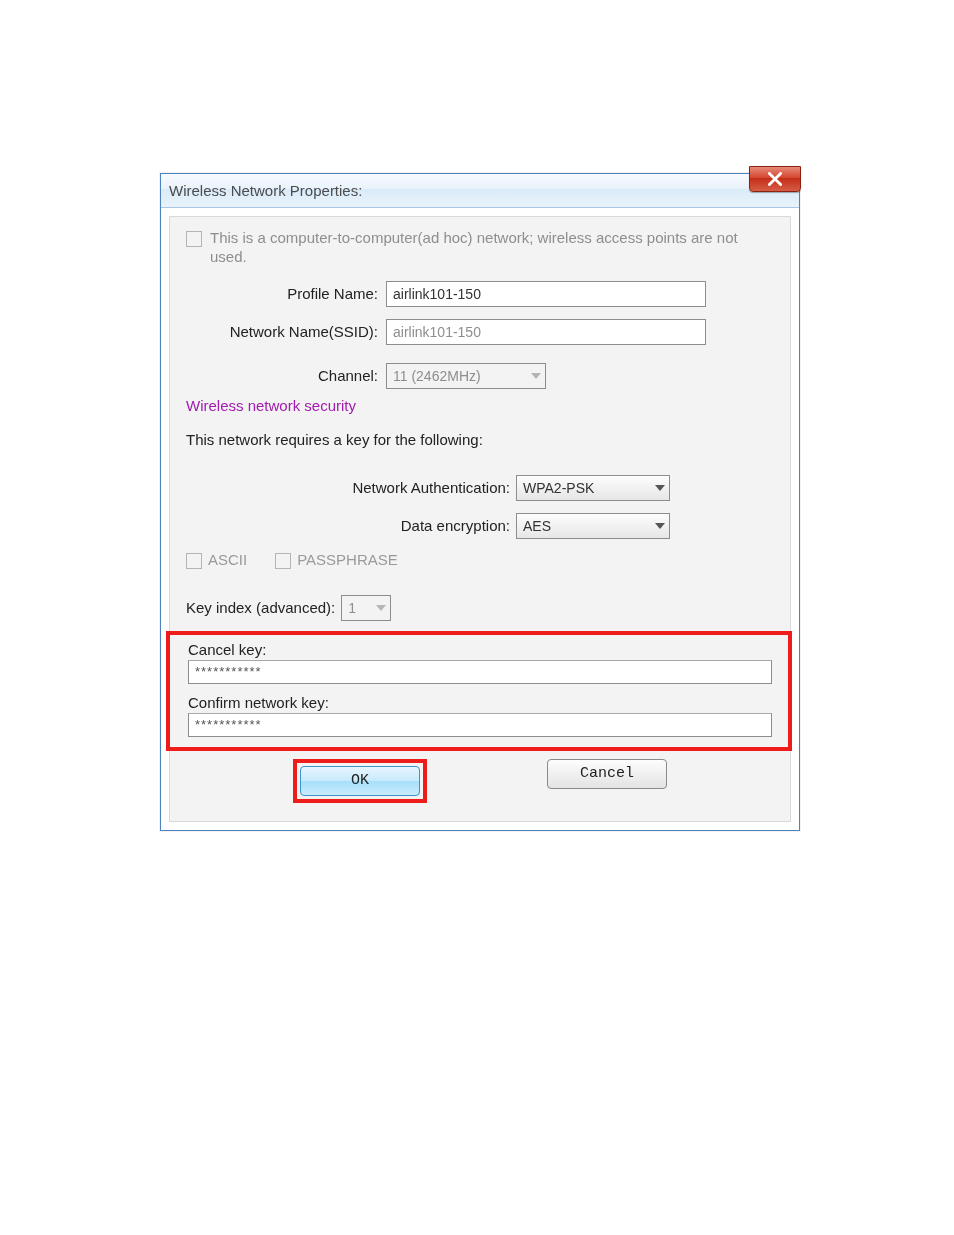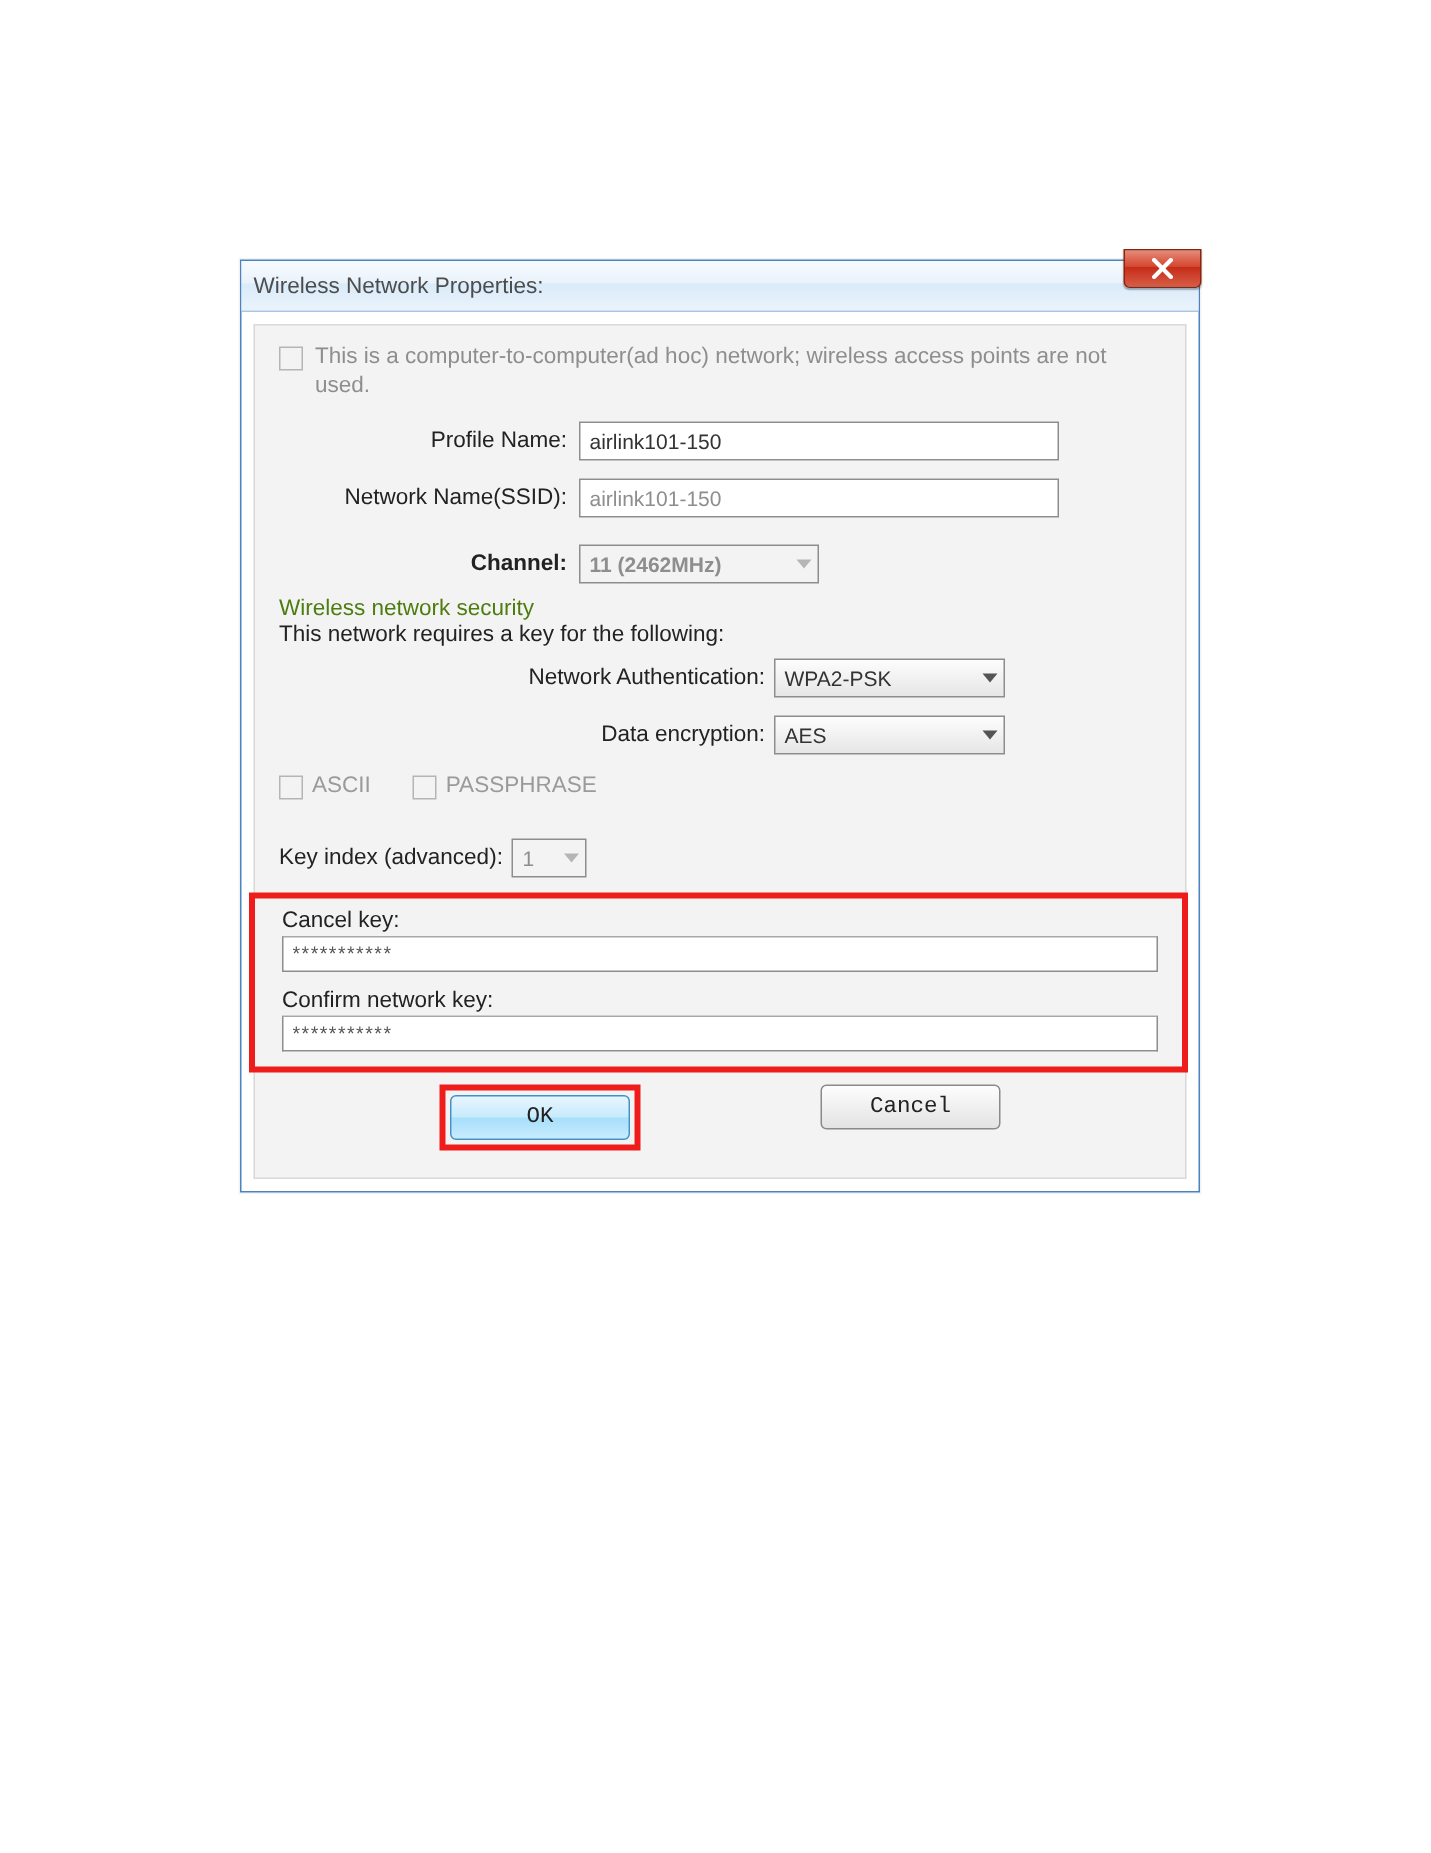--- a/index.html
+++ b/index.html
@@ -122,26 +122,26 @@
     width: 0; height: 0;
     border-left: 5px solid transparent;
     border-right: 5px solid transparent;
     border-top: 6px solid #555;
   }
   .combo.disabled .caret { border-top-color: #b5b5b5; }
   .group {
     margin-top: 4px;
   }
   .group-legend {
-    color: #4d7c0f;
-    margin-bottom: 0;
+    color: #a21caf;
+    margin-bottom: 17px;
   }
   .group-sub {
     color: #222;
-    margin-bottom: 8px;
+    margin-bottom: 27px;
   }
   .sec-row {
     display: flex;
     align-items: center;
     margin-bottom: 12px;
   }
   .sec-row .lbl2 {
     width: 330px;
     text-align: right;
     padding-right: 6px;
@@ -248,21 +248,21 @@
     <div class="form-row">
       <div class="lbl">Profile Name:</div>
       <input class="text-input wide" value="airlink101-150" style="">
     </div>
 
     <div class="form-row">
       <div class="lbl">Network Name(SSID):</div>
       <input class="text-input wide readonly" readonly="" value="airlink101-150" style="">
     </div>
 
-    <div class="form-row" style="margin-top:18px; margin-bottom:8px;font-weight:bold;">
+    <div class="form-row" style="margin-top:18px; margin-bottom:8px;">
       <div class="lbl">Channel:</div>
       <div class="combo disabled" style="width:160px; justify-content:space-between;">
         <span>11 (2462MHz)</span>
         <span class="caret"></span>
       </div>
     </div>
 
     <div class="group">
       <div class="group-legend">Wireless network security</div>
       <div class="group-sub">This network requires a key for the following:</div>

